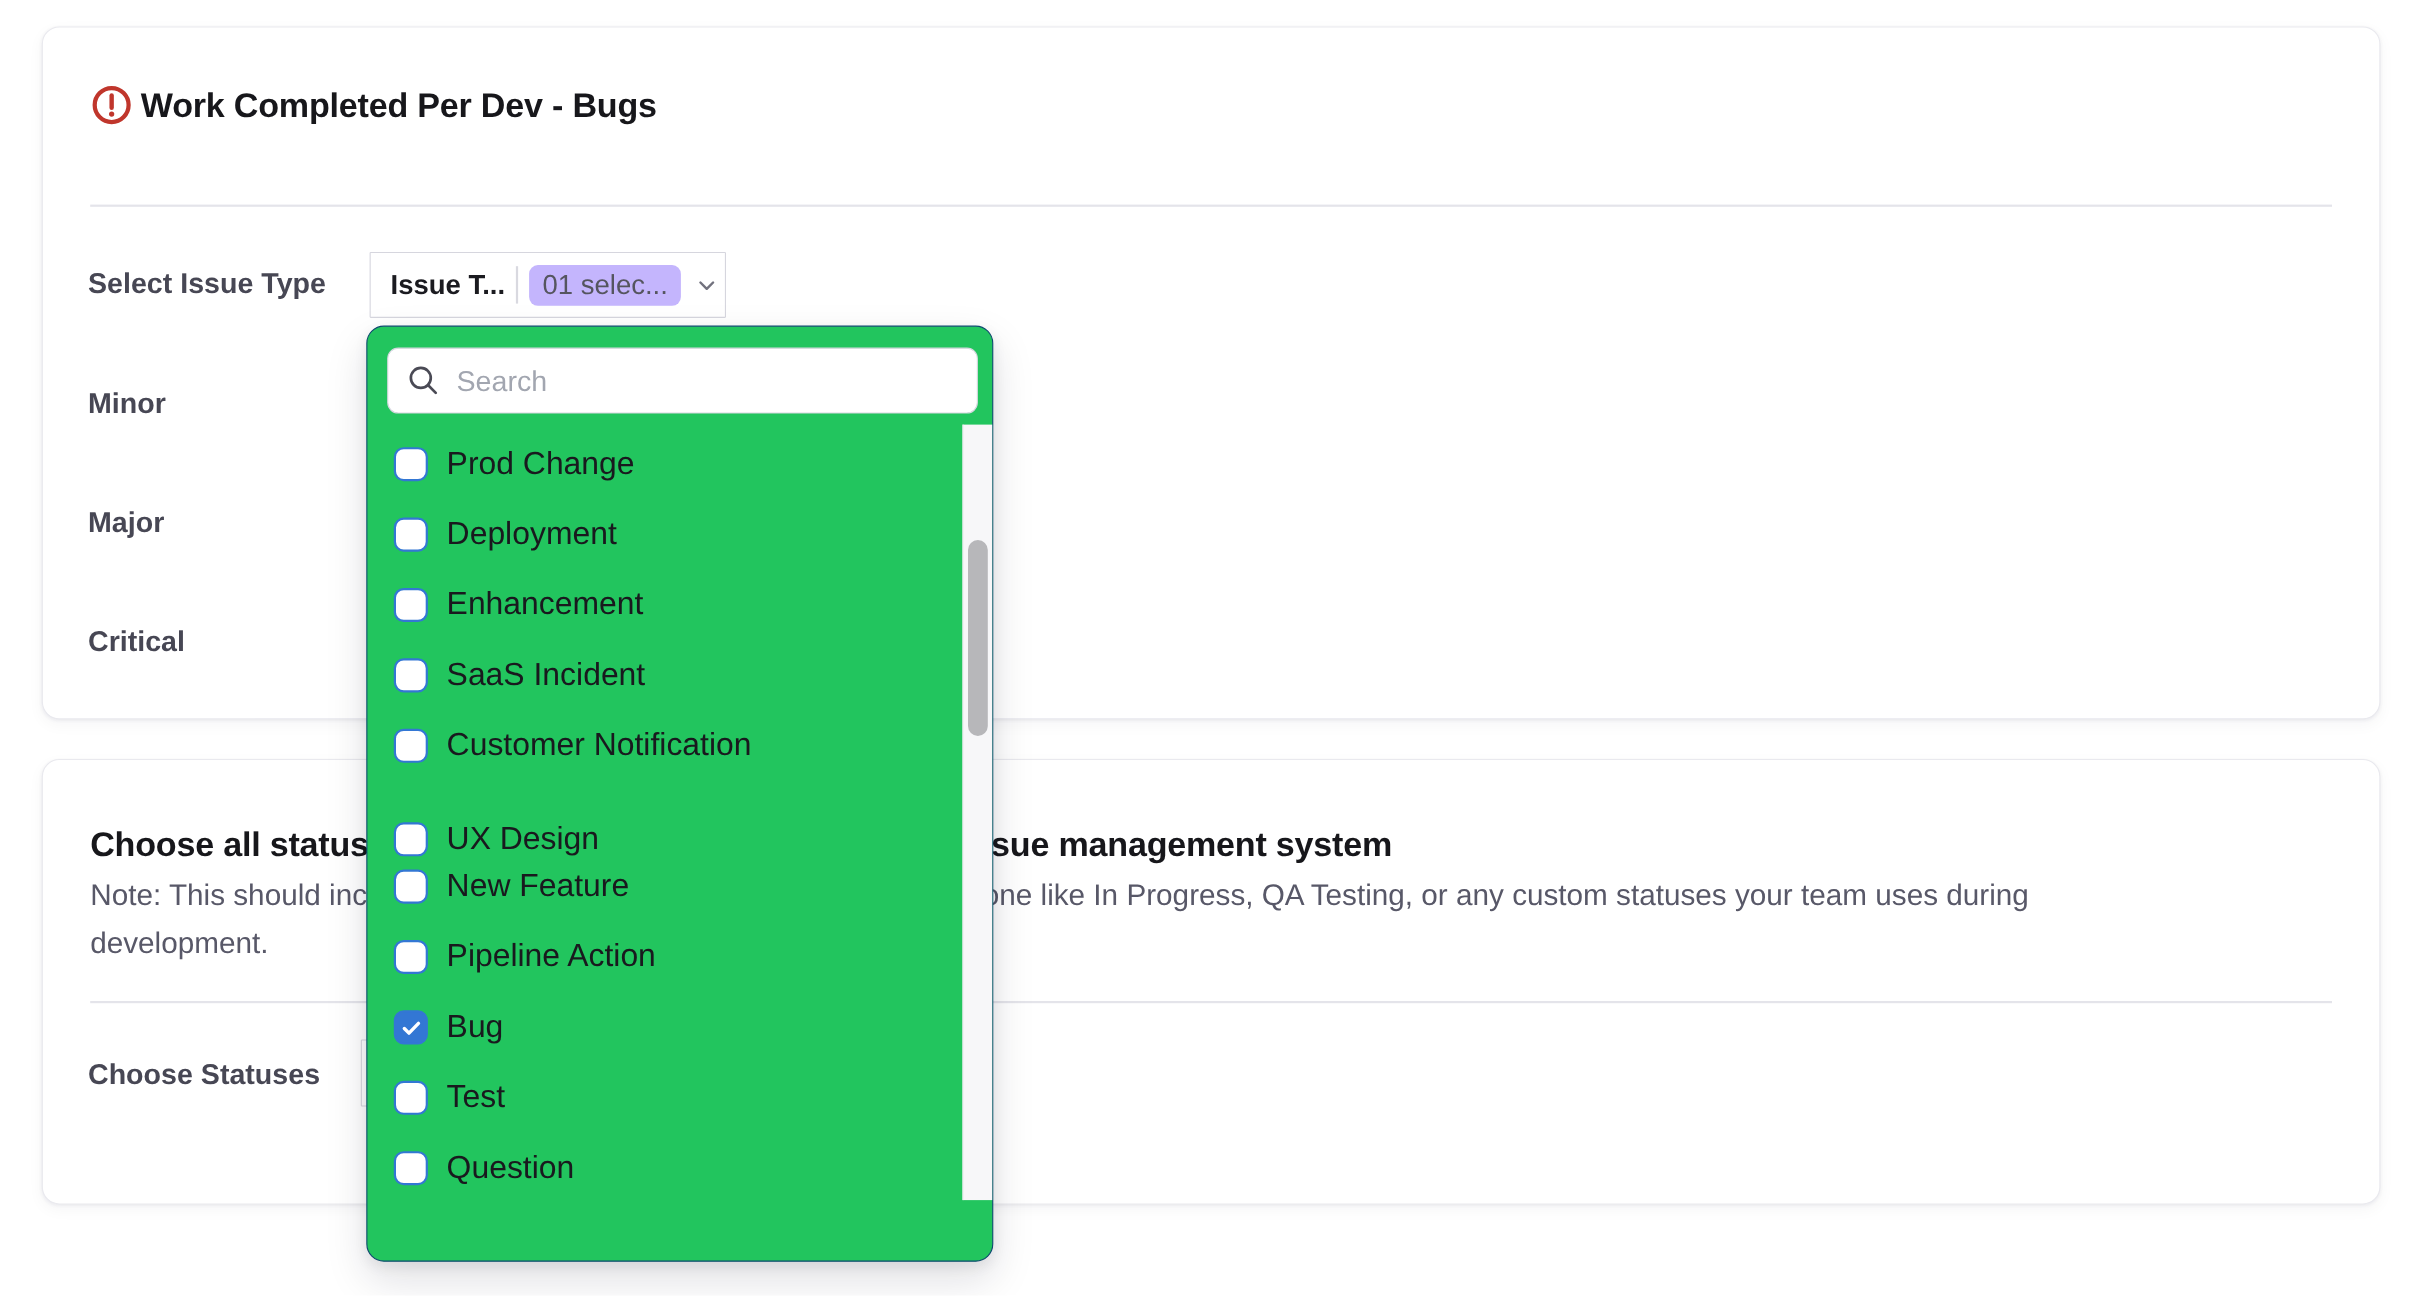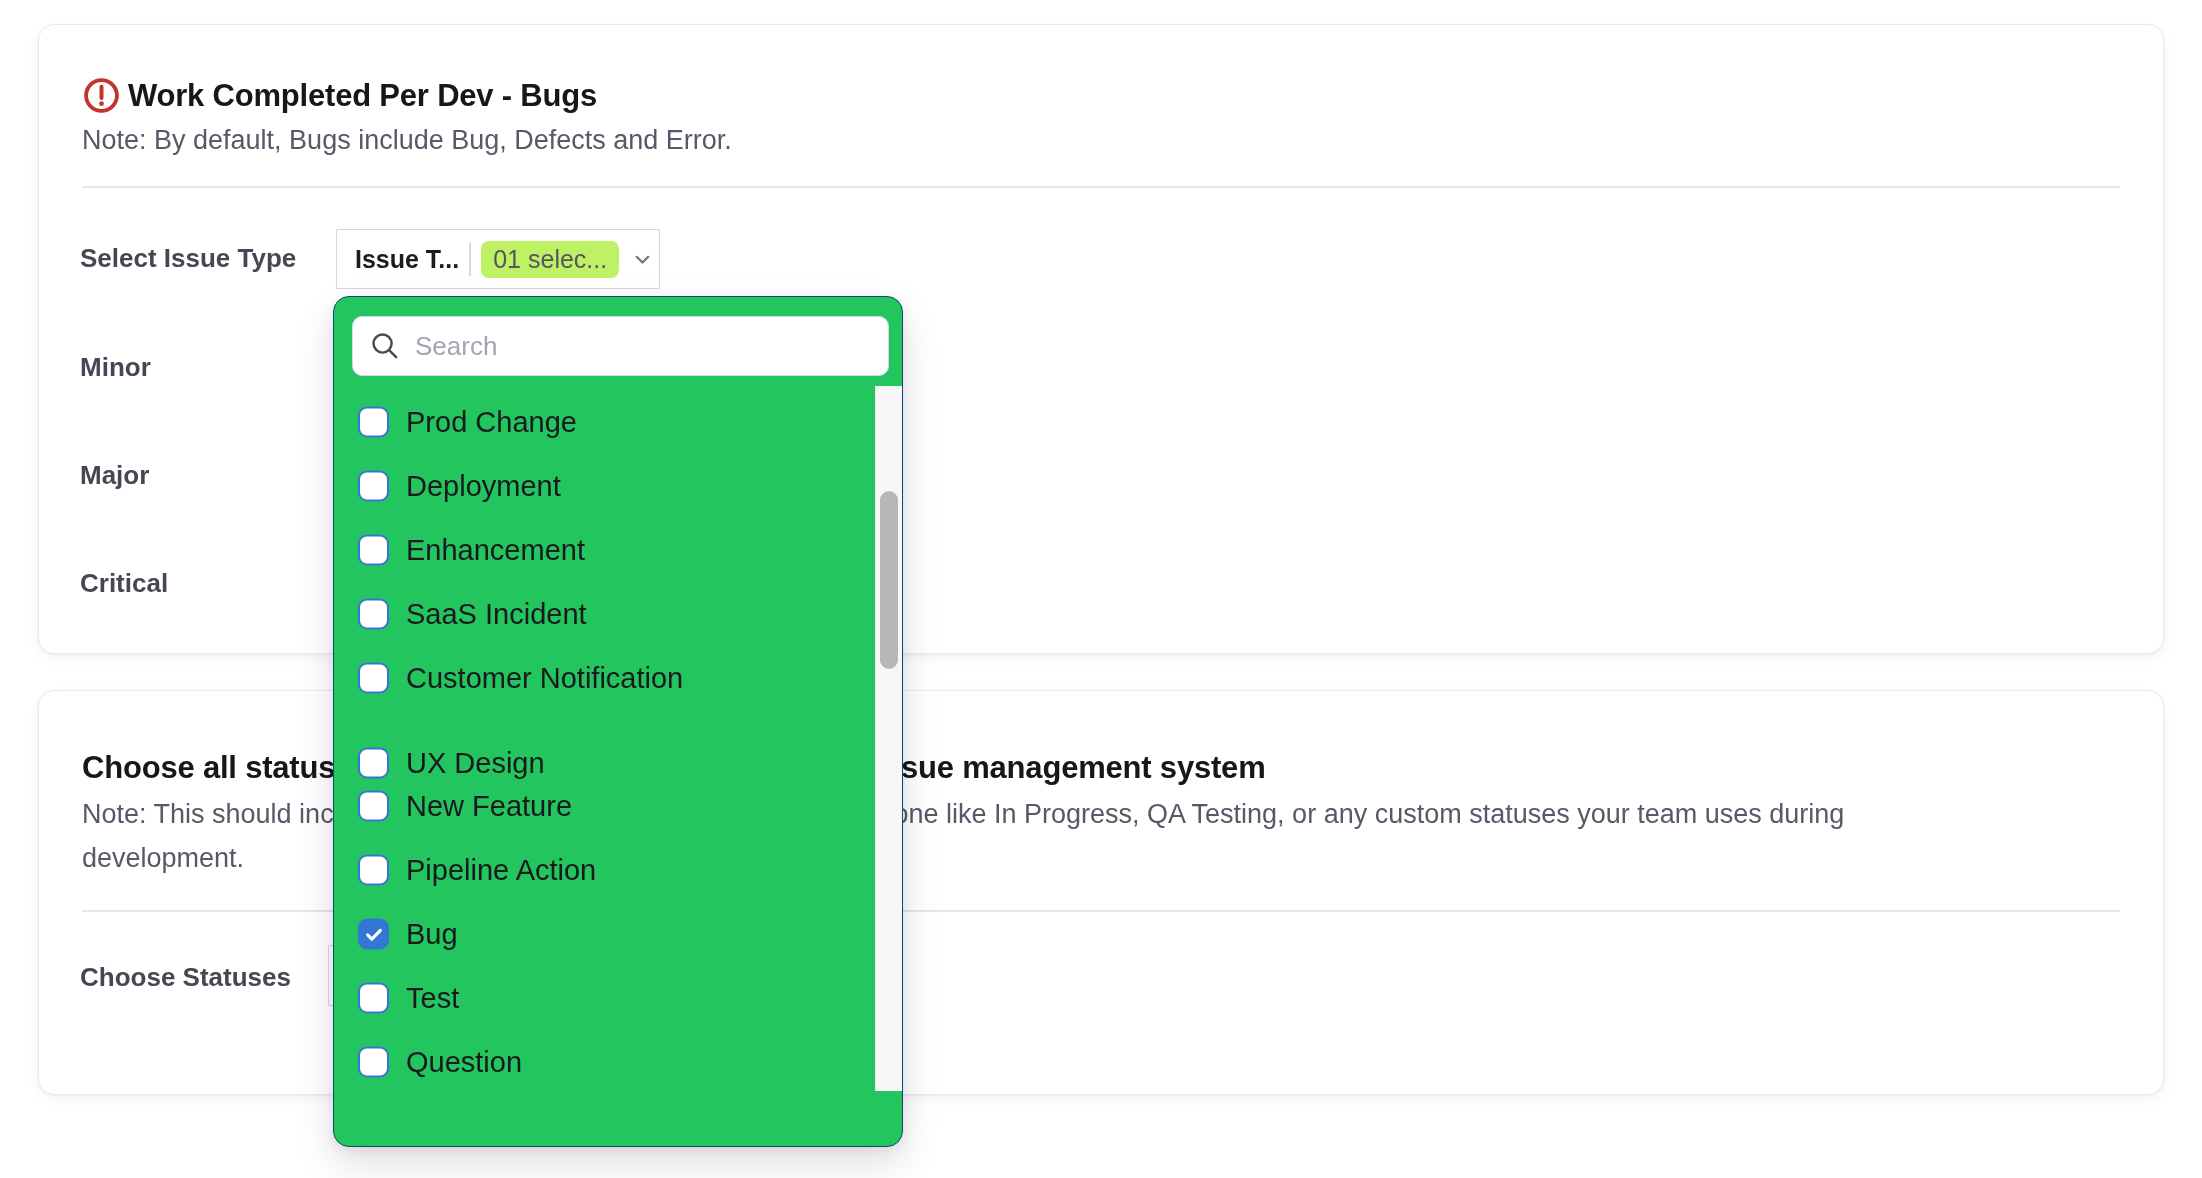--- a/index.html
+++ b/index.html
@@ -36,21 +36,21 @@
 
   
   .dd-trigger{
     display:flex;align-items:center;box-sizing:border-box;
     background:#fff;border:1.5px solid #d6d6de;border-radius:1px;
     padding:0 14px 0 18px;gap:10px;cursor:pointer;z-index:2;
   }
   .dd-trigger-label{font-size:25px;font-weight:600;color:#1b1b20;white-space:nowrap;}
   .dd-trigger-sep{width:2px;height:34px;background:#d9d9e0;flex:none;}
   .dd-trigger-badge{
-    font-size:25px;color:#55555f;background:#bef264;border-radius:8px;
+    font-size:25px;color:#55555f;background:#c4b5fd;border-radius:8px;
     padding:4px 12px;white-space:nowrap;
   }
   .chevron-wrap{flex:none;display:flex;align-items:center;margin-left:2px;}
 
   
   .dd-panel{
     position:absolute;left:333px;top:296px;width:570px;height:851px;
     background:#22c55e;border:1px solid #0c4a6e;border-radius:16px;box-sizing:border-box;
     box-shadow:0 16px 38px rgba(15,15,35,.13),0 4px 12px rgba(15,15,35,.07);
     z-index:50;
@@ -106,21 +106,20 @@
 
   <span class="abs" style="left:83px;top:77px;z-index:2;">
     <svg width="37" height="37" viewBox="0 0 24 24" fill="none">
       <circle cx="12" cy="12" r="10" stroke="#c0362c" stroke-width="2.5"></circle>
       <line x1="12" y1="6.4" x2="12" y2="13.6" stroke="#c0362c" stroke-width="2.6" stroke-linecap="round"></line>
       <circle cx="12" cy="17.3" r="1.55" fill="#c0362c"></circle>
     </svg>
   </span>
   <h1 class="abs vcenter card-title" style="left:128px;top:96px;margin:0;">Work Completed Per Dev - Bugs</h1>
 
-  <p class="abs vcenter note-text" style="left:82px;top:140px;margin:0;">Note: By default, Bugs include Bug, Defects and Error.</p>
 
   <div class="abs divider" style="left:82px;top:186px;width:2038px;"></div>
 
   <div class="abs vcenter field-label" style="left:80px;top:258px;">Select Issue Type</div>
 
   <button class="abs dd-trigger" style="left:336px;top:229px;width:324px;height:60px;">
     <span class="dd-trigger-label">Issue T...</span>
     <span class="dd-trigger-sep"></span>
     <span class="dd-trigger-badge">01 selec...</span>
     <span class="chevron-wrap">

